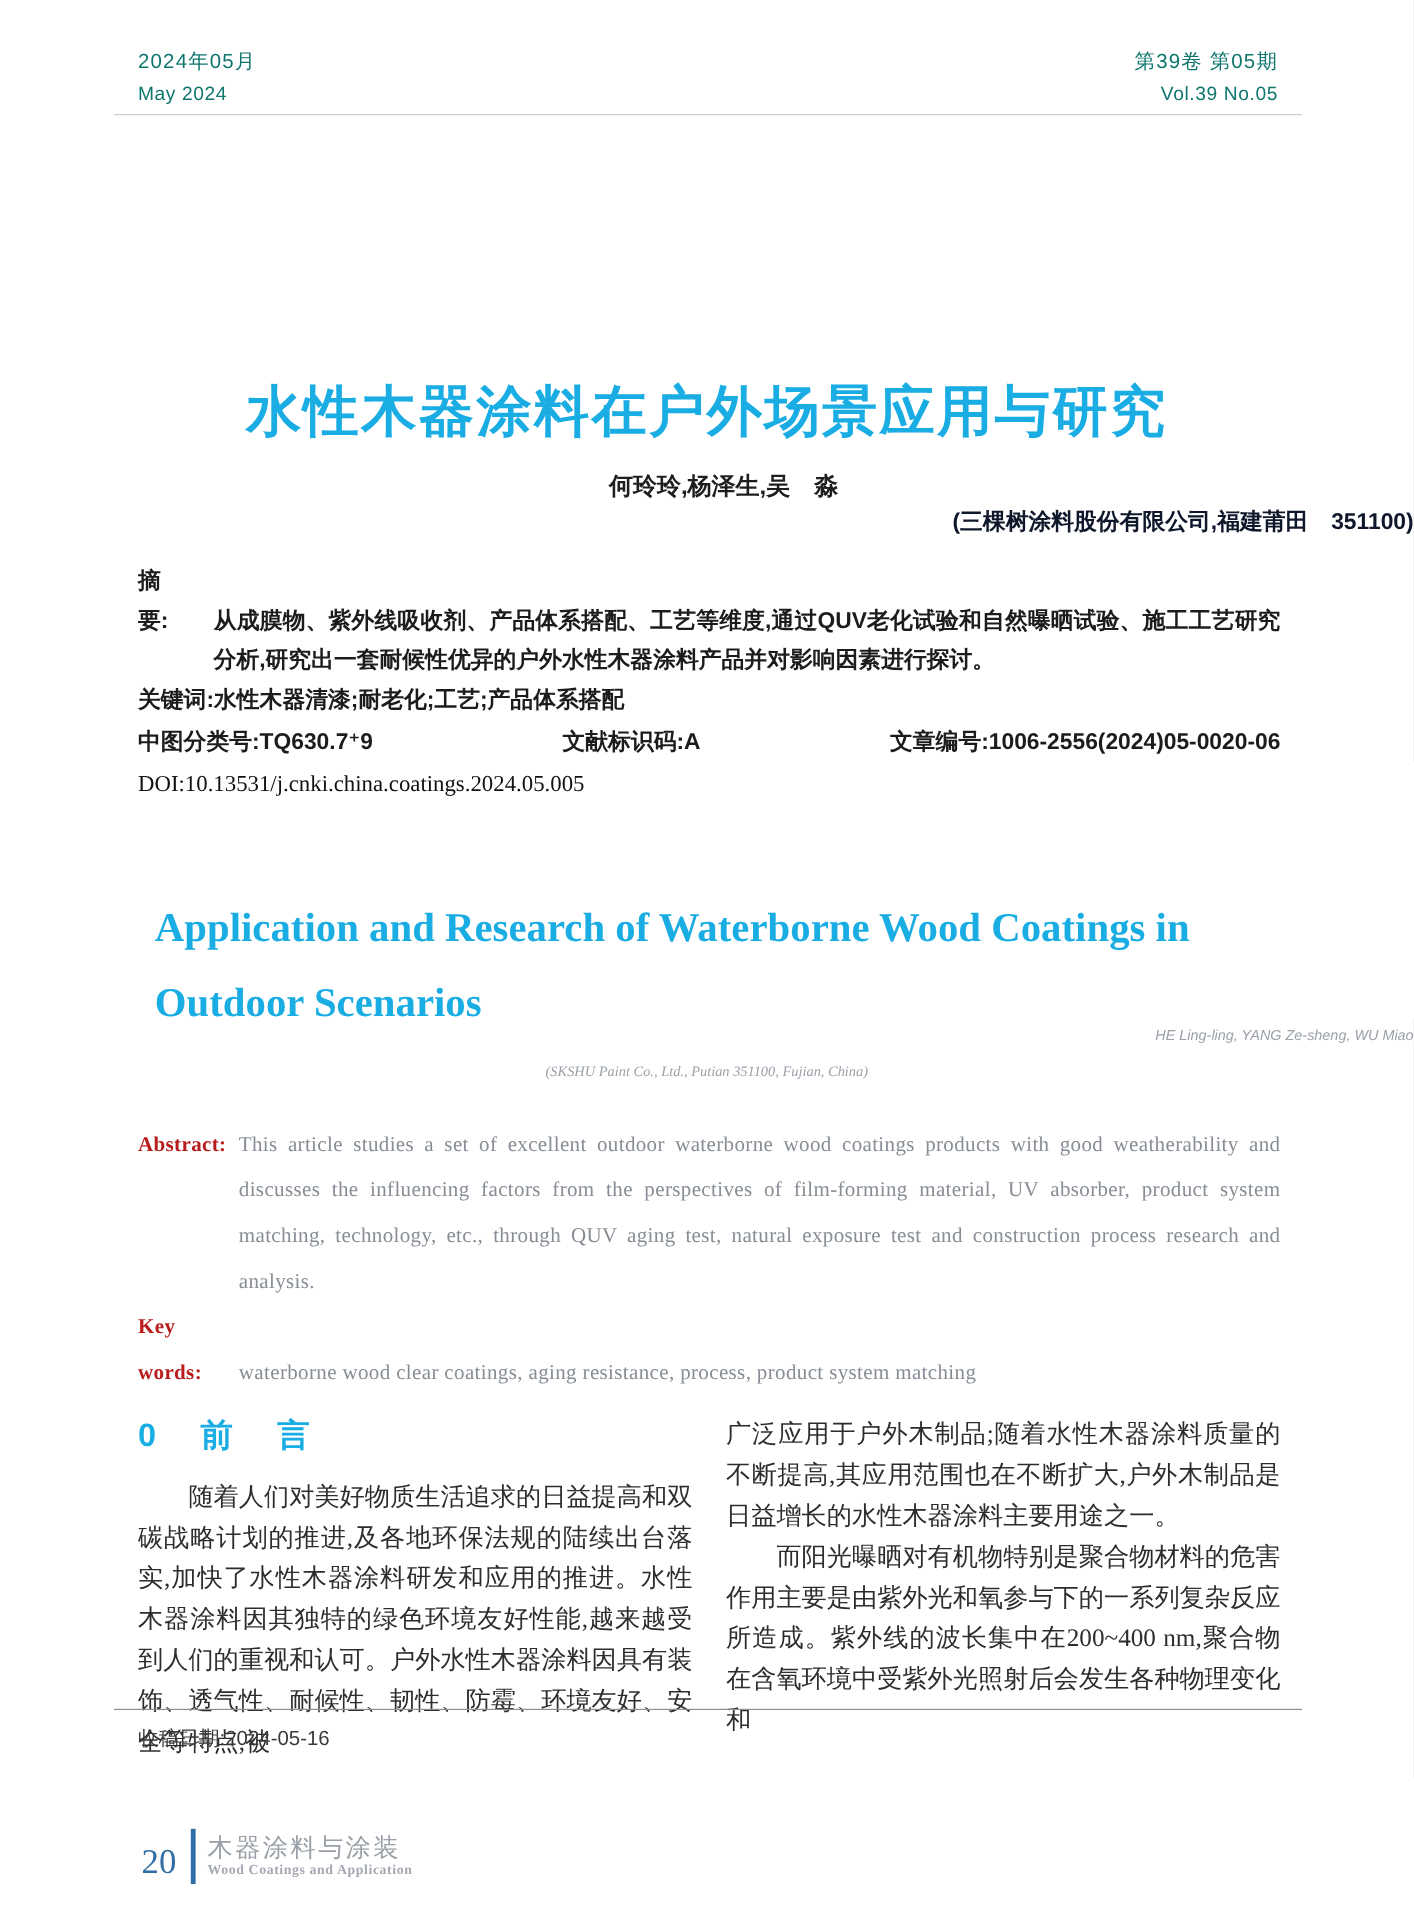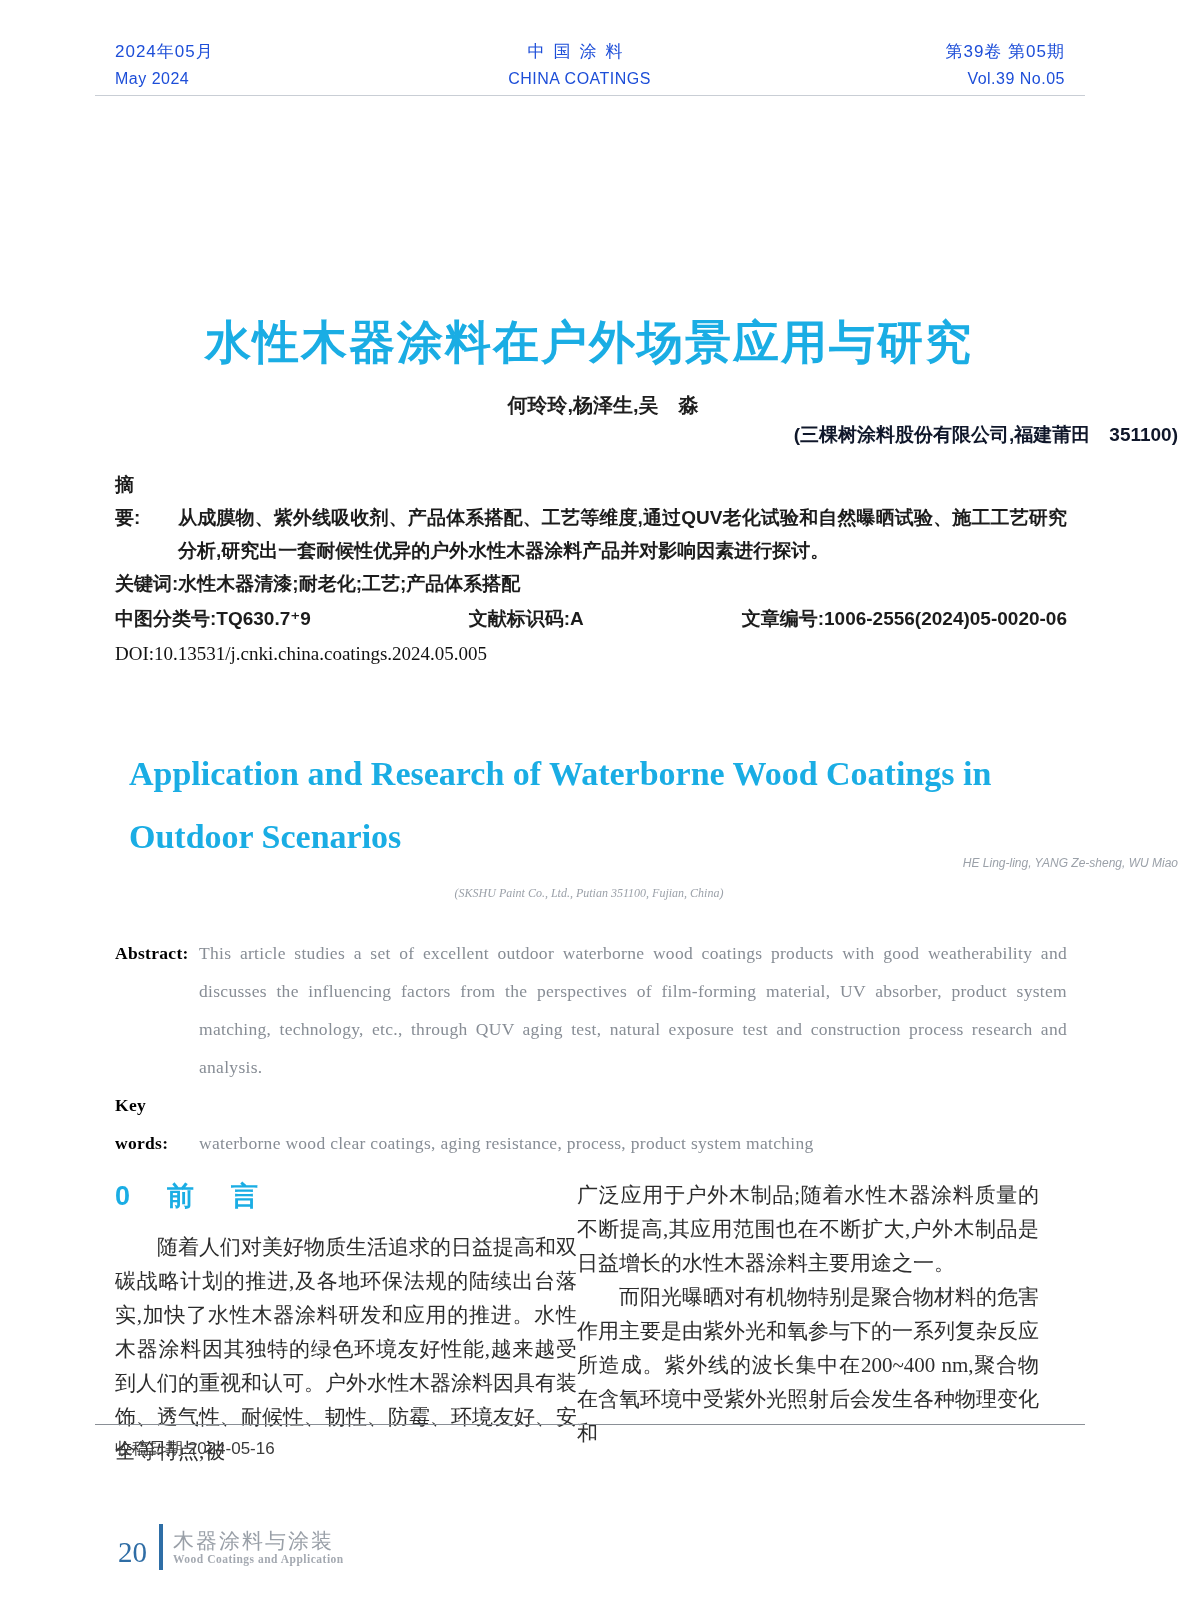--- a/index.html
+++ b/index.html
@@ -10,21 +10,21 @@
     height: 1600px;
     margin: 0 auto;
     background: #ffffff;
     font-family: "Liberation Sans", "DejaVu Sans", sans-serif;
     overflow: hidden;
   }
   
   .runhead {
     position: absolute; top: 38px; left: 115px; width: 950px;
     display: flex; justify-content: space-between;
-    color: #1d4ed8; font-size: 17px; line-height: 27px;
+    color: #0f766e; font-size: 17px; line-height: 27px;
   }
   .runhead .c { text-align: center; }
   .runhead .r { text-align: right; }
   .runhead .cn { letter-spacing: 1px; }
   .runhead .c .cn { letter-spacing: 9px; }
   .runhead .en { font-size: 16px; letter-spacing: .5px; }
   .head-rule {
     position: absolute; top: 95px; left: 95px; width: 990px;
     border-top: 1px solid #c9ced5;
   }
@@ -76,26 +76,26 @@
   
   .abs-en {
     position: absolute; top: 934px; left: 115px; width: 952px;
     font-family: "Liberation Serif", "DejaVu Serif", serif;
     color: #878d95; font-size: 17.5px; line-height: 38px;
     text-align: justify; letter-spacing: .3px;
   }
   .hang-en { padding-left: 84px; }
   .hang-en .lbl {
     display: inline-block; width: 84px; margin-left: -84px;
-    font-weight: 700; color: #000000;
+    font-weight: 700; color: #b91c1c;
   }
   
   .bodycols {
     position: absolute; top: 1178px; left: 115px; width: 952px;
-    display: flex; 
+    display: flex; gap: 28px;
   }
   .col { width: 462px; }
   .sec-head {
     color: #1aade4; font-size: 27px; font-weight: 700;
     letter-spacing: 5px; margin-bottom: 16px;
   }
   .bodycols p {
     font-family: "Liberation Serif", "DejaVu Serif", serif;
     color: #2d2d2d; font-size: 21px; line-height: 34px;
     text-align: justify;
@@ -128,24 +128,20 @@
 </style>
 </head>
 <body>
 
 <div class="page">
 
   <div class="runhead">
     <div class="l">
       <div class="cn">2024年05月</div>
       <div class="en">May 2024</div>
-    </div>
-    <div class="c">
-      <div class="cn">中国涂料</div>
-      <div class="en">CHINA COATINGS</div>
     </div>
     <div class="r">
       <div class="cn">第39卷 第05期</div>
       <div class="en">Vol.39 No.05</div>
     </div>
   </div>
   <div class="head-rule"></div>
 
   <h1 class="title-cn">水性木器涂料在户外场景应用与研究</h1>
   <div class="authors-cn">何玲玲,杨泽生,吴　淼</div>

